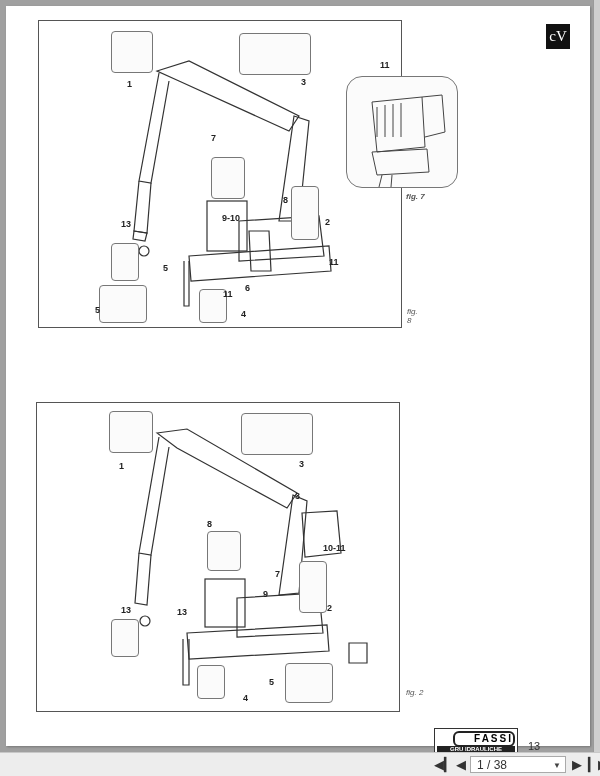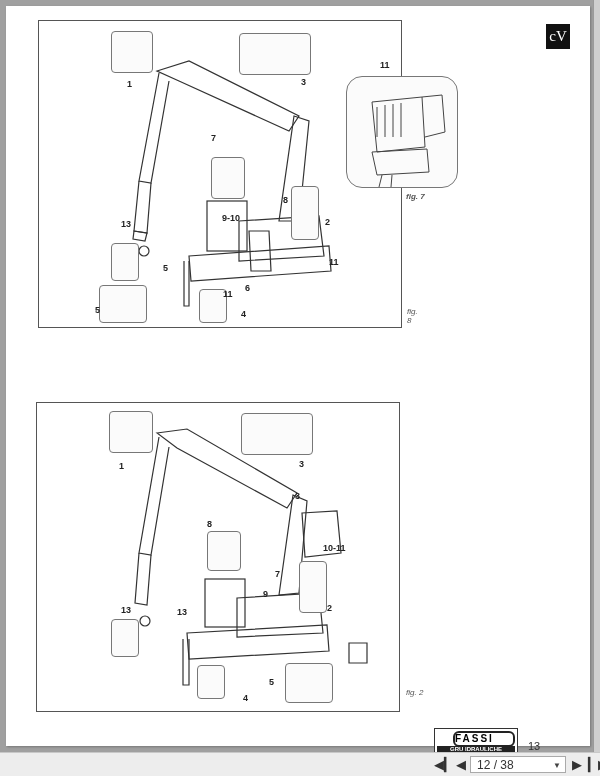--- a/index.html
+++ b/index.html
@@ -9,21 +9,21 @@
   .vscroll { position:absolute; left:593px; top:0; width:7px; height:752px; background:#cfcfcf; border-left:1px solid #9a9a9a; }
   .header { position:absolute; right:46px; top:12px; text-align:right; font-size:10px; line-height:11px; color:#222; }
   .header .model { font-weight:bold; font-size:10px; }
   .cv { position:absolute; right:20px; top:18px; width:24px; height:25px; background:#111; color:#fff; font-family:"Liberation Serif", serif; font-size:15px; text-align:center; line-height:25px; }
   .fig-box { position:absolute; border:1px solid #555; background:#fff; }
   .callout { position:absolute; border:1px solid #777; border-radius:4px; background:#fbfbfb; }
   .num { position:absolute; font-size:9px; font-weight:bold; color:#222;text-align:center; }
   .figlabel { position:absolute; font-size:8px; font-style:italic; color:#555; }
   .round-callout { position:absolute; border:1px solid #777; border-radius:16px; background:#fbfbfb; }
   .footer-logo { position:absolute; left:428px; top:722px; width:82px; height:24px; border:1px solid #333; background:#fff; }
-  .footer-logo .brand { position:absolute; left:18px; top:2px; width:58px; height:12px; border:2px solid #222; border-radius:6px; font-size:10px; font-weight:bold; text-align:left; line-height:12px; letter-spacing:2px; }
+  .footer-logo .brand { position:absolute; left:18px; top:2px; width:58px; height:12px; border:2px solid #222; border-radius:6px; font-size:10px; font-weight:bold; text-align:right; line-height:12px; letter-spacing:2px; }
   .footer-logo .sub { position:absolute; left:2px; bottom:0px; width:78px; height:7px; background:#222; color:#fff; font-size:6px; line-height:7px; text-align:center; font-weight:bold; }
   .pagenum { position:absolute; left:522px; top:734px; font-size:11px; color:#333; }
   .toolbar { position:absolute; left:0; top:752px; width:600px; height:24px; background:#ededed; border-top:1px solid #c8c8c8; }
   .tb-btn { position:absolute; top:4px; font-size:13px; color:#333; line-height:16px; cursor:pointer; }
   .page-select { position:absolute; left:470px; top:3px; width:96px; height:17px; background:#fff; border:1px solid #aaa; font-size:12px; line-height:17px; color:#333; padding-left:6px; box-sizing:border-box; }
   .page-select .caret { position:absolute; right:4px; top:0; font-size:8px; color:#444; }
   svg { position:absolute; left:0; top:0; }
 </style>
 </head>
 <body>
@@ -134,21 +134,21 @@
 </div>
 
 <div class="toolbar">
   <div class="tb-btn" style="left:434px;">
     <span>◀▎</span>
   </div>
   <div class="tb-btn" style="left:456px;">
     <span>◀</span>
   </div>
   <div class="page-select">
-    <span>12 / 38</span>
+    <span>1 / 38</span>
     <span class="caret">▼</span>
   </div>
   <div class="tb-btn" style="left:572px;">
     <span>▶</span>
   </div>
   <div class="tb-btn" style="left:588px;">
     <span>▎▶</span>
   </div>
 </div>
 

